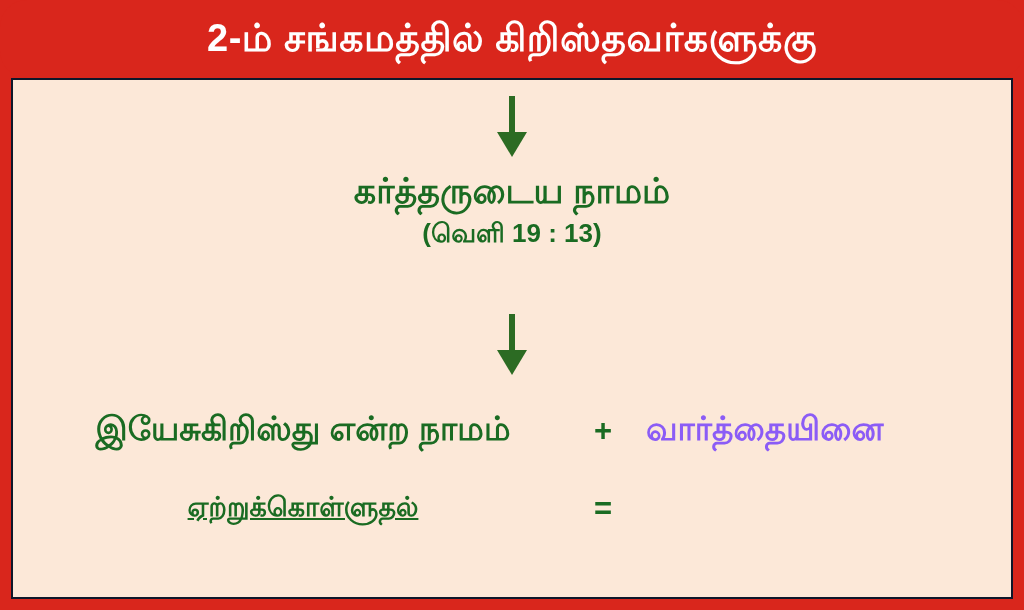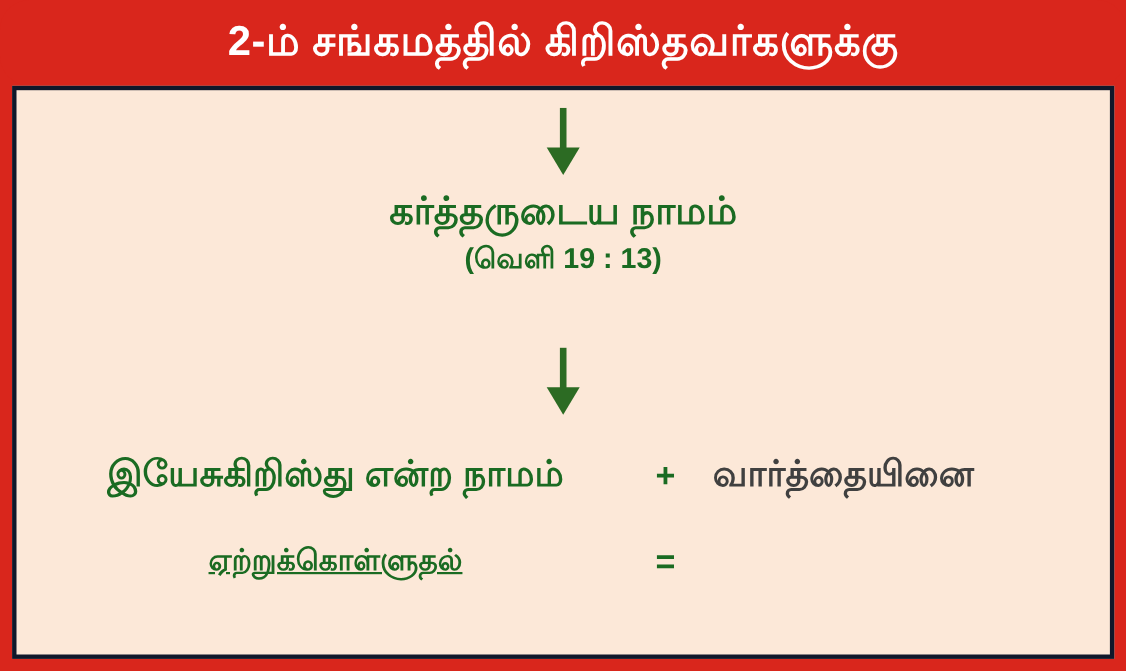--- a/index.html
+++ b/index.html
@@ -46,21 +46,21 @@
   }
 
   
   .panel {
     position: absolute;
     left: 11px;
     top: 78px;
     width: 1002px;
     height: 521px;
     background: #fce8d8;
-    border: 4px solid #0f172a;
+    border: 2px solid #0f172a;
     box-sizing: border-box;
     overflow: hidden;
   }
 
   .panel-inner {
     position: relative;
     width: 100%;
     height: 100%;
   }
 
@@ -127,21 +127,21 @@
     flex: 0 0 70px;
     text-align: center;
     color: #1a6b22;
     font-size: 31px;
     font-weight: bold;
   }
   .eq-right {
     flex: 1 1 auto;
     text-align: left;
     padding-left: 8px;
-    color: #404040;
+    color: #8b5cf6;
     font-size: 33px;
     font-weight: bold;
     white-space: nowrap;
   }
   .eq-row-2 .eq-left { font-size: 27px; text-decoration: underline; }
 </style>
 </head>
 <body>
 
 <div class="slide">

